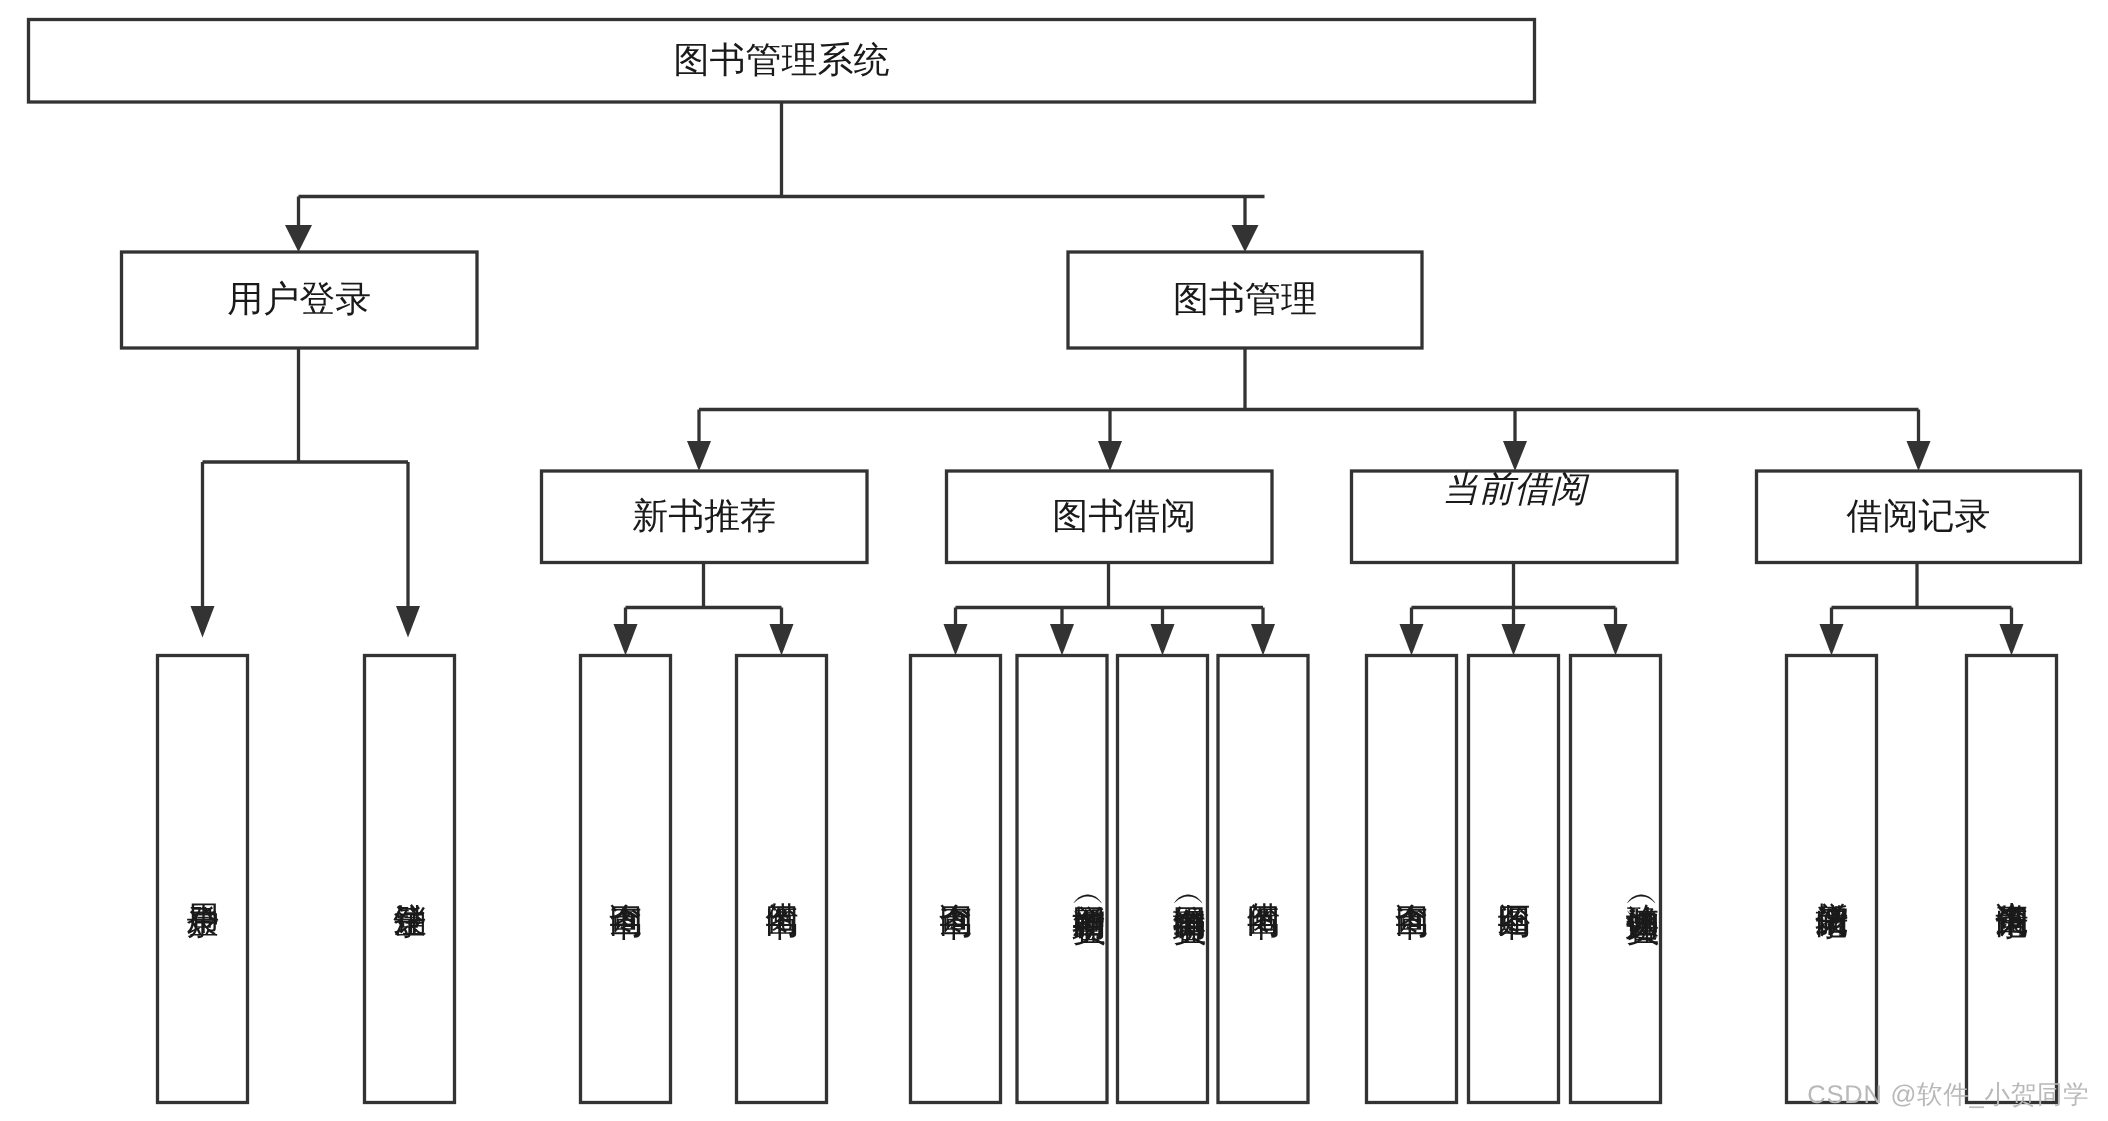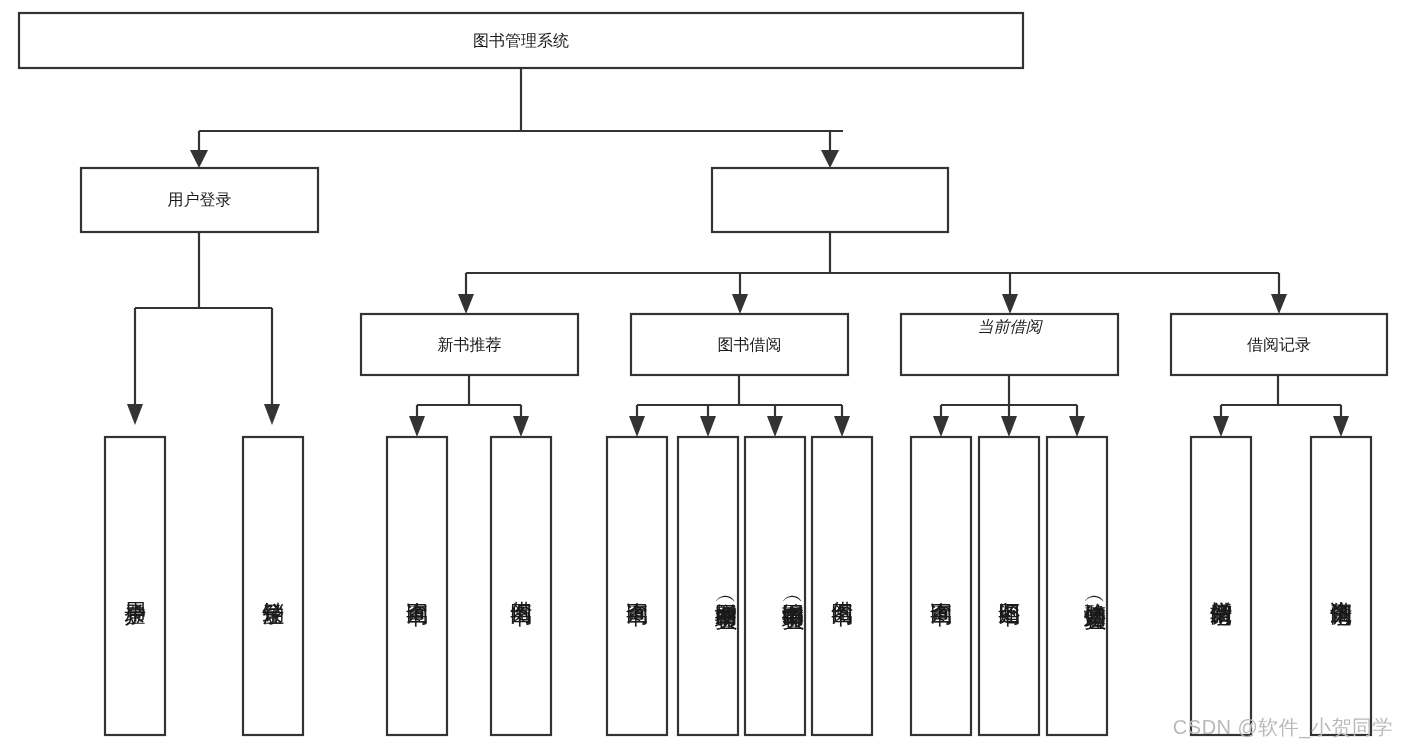--- a/index.html
+++ b/index.html
@@ -46,42 +46,42 @@
     position: absolute;
     display: flex;
     align-items: center;
     justify-content: center;
     color: #1a1a1a;
     font-family: "Liberation Sans", "DejaVu Sans", sans-serif;
     pointer-events: none;
     white-space: nowrap;
   }
   .node-label.horizontal {
-    font-size: 16px;
+    font-size: 24px;
     line-height: 1;
   }
   .node-label.vertical {
     writing-mode: vertical-rl;
     text-orientation: upright;
     font-size: 22px;
     line-height: 1.12;
     letter-spacing: 1px;
     align-items: flex-start;
     padding-top: 6px;
     box-sizing: border-box;
   }
   .node-label.vertical.centered {
     align-items: center;
     padding-top: 0;
   }
   .watermark {
     position: absolute;
     right: 12px;
     bottom: 6px;
-    font-size: 20px;
+    font-size: 17px;
     color: #b9b9b9;
     font-family: "Liberation Sans", "DejaVu Sans", sans-serif;
     letter-spacing: 0.5px;
     white-space: nowrap;
   }
 </style>
 </head>
 <body>
 
 <div id="diagram-root">
@@ -187,20 +187,21 @@
     <rect class="node-box" x="1047" y="437" width="60" height="298"></rect>
 
     <rect class="node-box" x="1191" y="437" width="60" height="298"></rect>
     <rect class="node-box" x="1311" y="437" width="60" height="298"></rect>
 
   </svg>
 
   <div class="node-label horizontal" style="left:19px; top:13px; width:1004px; height:55px;">图书管理系统</div>
 
   <div class="node-label horizontal" style="left:81px; top:168px; width:237px; height:64px;">用户登录</div>
+  <div class="node-label horizontal" style="left:712px; top:168px; width:236px; height:64px;">图书管理</div>
 
   <div class="node-label horizontal" style="left:361px; top:314px; width:217px; height:61px;border-radius:13px;">新书推荐</div>
   <div class="node-label horizontal" style="left:631px; top:314px; width:237px; height:61px;">图书借阅</div>
   <div class="node-label horizontal" style="left:901px; top:296px; width:217px; height:61px;font-style:italic;">当前借阅</div>
   <div class="node-label horizontal" style="left:1171px; top:314px; width:216px; height:61px;">借阅记录</div>
 
   <div class="node-label vertical centered" style="left:105px; top:437px; width:60px; height:298px;">用户登录</div>
   <div class="node-label vertical centered" style="left:243px; top:437px; width:60px; height:298px;">注销登录</div>
 
   <div class="node-label vertical centered" style="left:387px; top:437px; width:60px; height:298px;">查询图书</div>

